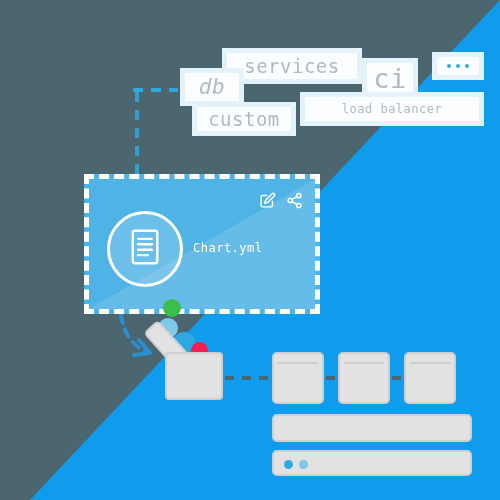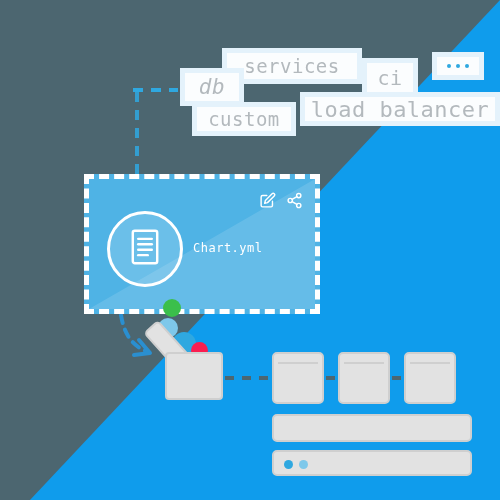--- a/index.html
+++ b/index.html
@@ -114,33 +114,33 @@
   </svg>
 
   <div class="chip" style="left:222px;top:48px;width:140px;height:36px;font-size:19px;">
     <span>services</span>
   </div>
 
   <div class="chip" style="left:180px;top:68px;width:64px;height:38px;font-size:21px;font-style:italic;">
     <span>db</span>
   </div>
 
-  <div class="chip" style="left:362px;top:58px;width:56px;height:40px;font-size:20px;">
+  <div class="chip" style="left:362px;top:58px;width:56px;height:40px;font-size:27px;">
     <span>ci</span>
   </div>
 
   <div class="chip" style="left:432px;top:52px;width:52px;height:28px;">
     <span style="display:flex;gap:5px;align-items:center;">
       <i style="width:4px;height:4px;background:#2fa8e0;border-radius:50%;display:block;"></i>
       <i style="width:4px;height:4px;background:#2fa8e0;border-radius:50%;display:block;"></i>
       <i style="width:4px;height:4px;background:#2fa8e0;border-radius:50%;display:block;"></i>
     </span>
   </div>
 
-  <div class="chip" style="left:300px;top:92px;width:200px;height:34px;font-size:22px;">
+  <div class="chip" style="left:300px;top:92px;width:184px;height:34px;font-size:12px;">
     <span>load balancer</span>
   </div>
 
   <div class="chip" style="left:192px;top:102px;width:104px;height:34px;font-size:19px;">
     <span>custom</span>
   </div>
 
   <div class="panel">
     <div class="panel-shine"></div>
 

